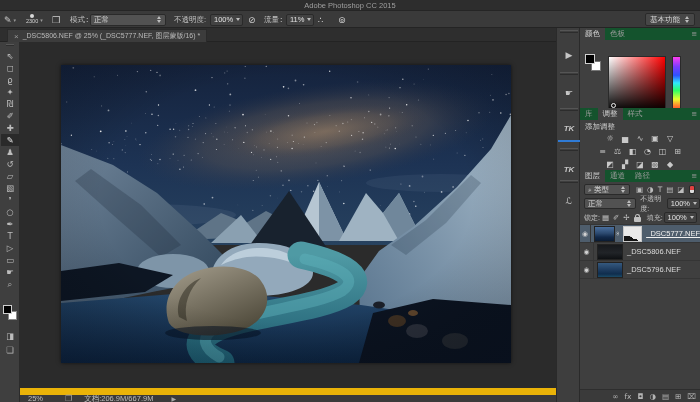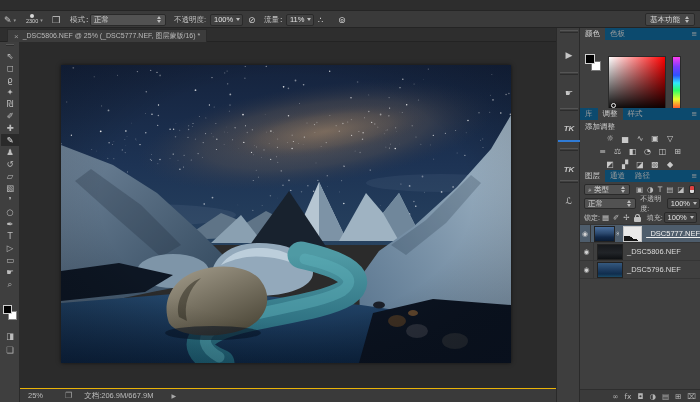--- a/index.html
+++ b/index.html
@@ -40,36 +40,36 @@
   .tgrip{position:absolute;left:6px;top:2px;width:8px;height:2px;border-top:1px solid #575757;border-bottom:1px solid #2e2e2e;}
   .tool{position:absolute;left:1px;width:18px;height:12px;display:flex;align-items:center;justify-content:center;
         font-size:8.5px;color:#bcbcbc;cursor:pointer;}
   .tool.sel{background:#2a2a2a;color:#e8e8e8;}
   .swatchfg{position:absolute;left:3px;width:9px;height:9px;background:#000;border:1px solid #cfcfcf;z-index:2;}
   .swatchbg{position:absolute;left:8px;width:9px;height:9px;background:#fff;border:1px solid #888;z-index:1;}
   
   .canvas{position:absolute;left:20px;top:42px;width:536px;height:346px;background:#2b2b2b;}
   .photo{position:absolute;left:41px;top:23px;width:450px;height:298px;box-shadow:0 0 4px rgba(0,0,0,.6);}
   
-  .statusbar{position:absolute;left:20px;top:388px;width:536px;height:14px;background:#3a3a3a;border-top:1px solid #eab308;
+  .statusbar{position:absolute;left:20px;top:388px;width:536px;height:14px;background:#3a3a3a;border-top:7px solid #eab308;
              display:flex;align-items:center;font-size:7.5px;color:#bdbdbd;}
   .statusbar .zoomv{margin-left:8px;}
   .statusbar .sic{margin-left:22px;font-size:8px;color:#a8a8a8;}
   .statusbar .doc{margin-left:12px;}
   .statusbar .arr{margin-left:18px;font-size:6px;color:#a8a8a8;}
   
   .dock{position:absolute;left:556px;top:28px;width:24px;height:374px;background:#3e3e3e;border-left:1px solid #2a2a2a;border-right:1px solid #2a2a2a;}
   .dockitem{position:absolute;left:1px;width:22px;height:26px;display:flex;align-items:center;justify-content:center;
             font-size:9px;color:#c6c6c6;cursor:pointer;}
   .docksep{position:absolute;left:3px;width:18px;height:3px;border-top:1px solid #555;border-bottom:1px solid #2c2c2c;}
   .tkaccent{border-bottom:2px solid #2f7bd6;font-weight:bold;font-size:8px;font-style:italic;}
   .tkplain{font-weight:bold;font-size:8px;font-style:italic;}
   
   .panels{position:absolute;left:580px;top:28px;width:120px;height:374px;background:#3f3f3f;}
-  .ptabs{position:absolute;left:0;width:120px;height:12px;background:#0c4a6e;display:flex;align-items:flex-end;}
+  .ptabs{position:absolute;left:0;width:120px;height:12px;background:#14532d;display:flex;align-items:flex-end;}
   .ptab{height:12px;display:flex;align-items:center;padding:0 5px;font-size:7.5px;color:#9d9d9d;}
   .ptab.active{background:#404040;color:#d6d6d6;}
   .pmenu{margin-left:auto;margin-right:3px;font-size:7px;color:#9d9d9d;align-self:center;}
   .section{position:absolute;left:0;width:120px;}
   
   .colsq{position:absolute;left:28px;top:16px;width:58px;height:56px;border:1px solid #2a2a2a;
          background:linear-gradient(to bottom,rgba(0,0,0,0) 0%,#000 100%),linear-gradient(to right,#fff 0%,#f00 100%);}
   .colmark{position:absolute;left:31px;top:63px;width:5px;height:5px;border:1px solid #eee;border-radius:50%;}
   .huebar{position:absolute;left:92px;top:16px;width:9px;height:56px;border:1px solid #2a2a2a;
           background:linear-gradient(to bottom,#ff3df0 0%,#7a3dff 18%,#2e53ff 34%,#2ee8ff 48%,#2eff66 62%,#e8ff2e 78%,#ff8c2e 89%,#ff2e2e 100%);}
@@ -106,20 +106,21 @@
 </style>
 </head>
 <body>
 
 <div class="app">
 
   <div class="titlebar">
     <div class="tl" style="left:6px;" title="Adobe Photoshop CC 2015"></div>
     <div class="tl" style="left:16px;"></div>
     <div class="tl" style="left:26px;"></div>
+    <div class="title">Adobe Photoshop CC 2015</div>
   </div>
 
   <div class="optionsbar">
     <div class="ob" style="left:4px;">
         <span class="obicon g">✎</span>
         <span style="font-size:5px;margin-left:2px;color:#9a9a9a;">▾</span>
       </div>
     <div class="ob" style="left:26px;">
       <span class="brushprev">
           <span class="dot"></span>

